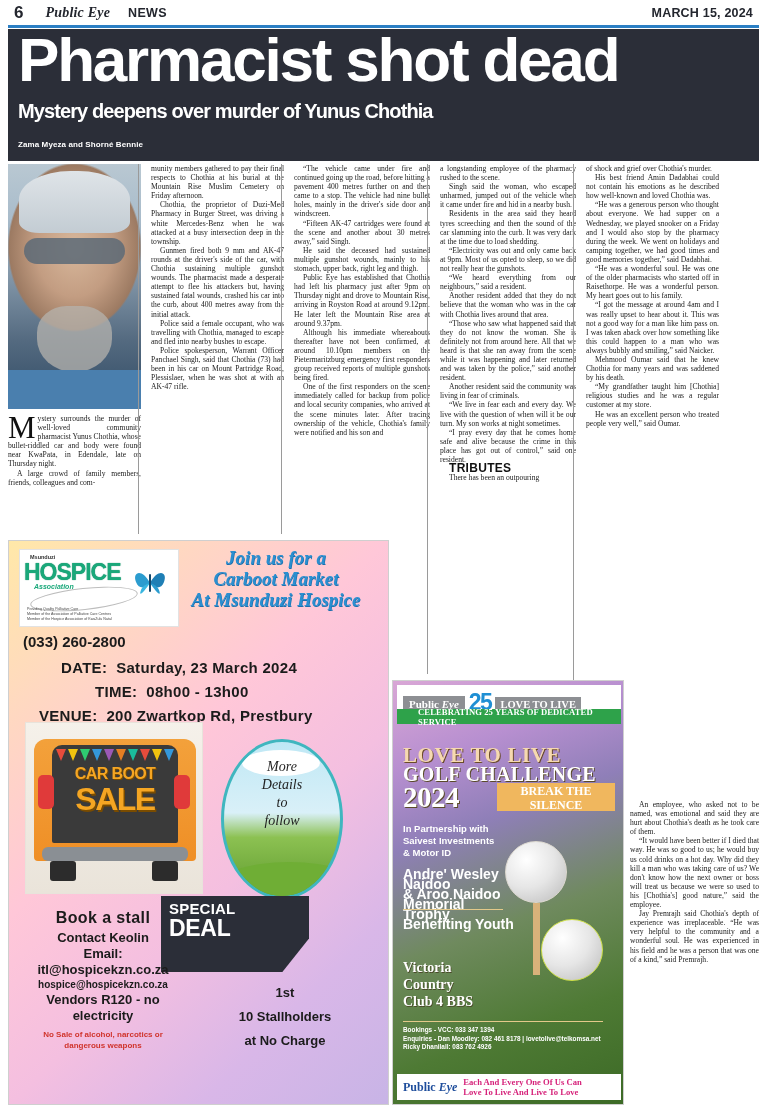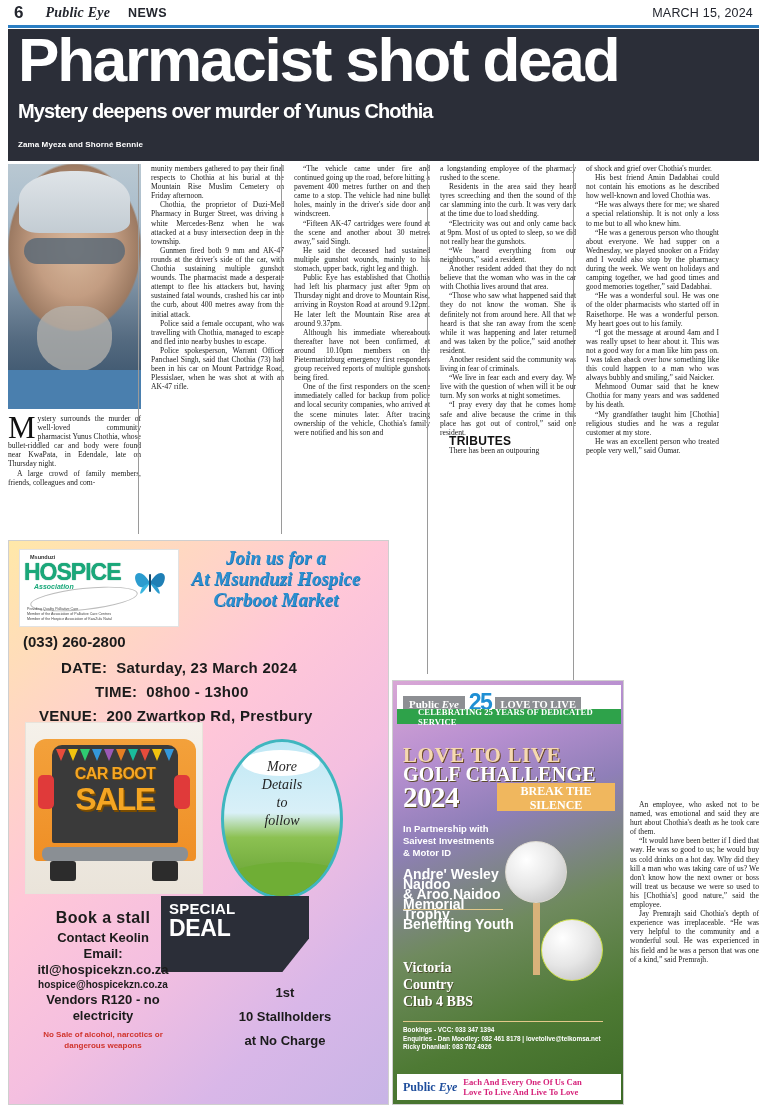--- a/index.html
+++ b/index.html
@@ -22,21 +22,21 @@
   }
   .mast-brand {
     font-family:"Liberation Serif", serif; font-style:italic; font-weight:bold;
     font-size:14px; color:#23262e; margin-right:18px; letter-spacing:.2px;
   }
   .mast-section {
     font-family:"Liberation Sans", sans-serif; font-weight:bold;
     font-size:12.5px; color:#23262e; letter-spacing:.3px;
   }
   .mast-date {
-    margin-left:auto; font-family:"Liberation Sans", sans-serif; font-weight:normal;
+    margin-left:auto; font-family:"Liberation Sans", sans-serif; font-weight:bold;
     font-size:12.5px; color:#23262e; letter-spacing:.2px;
   }
   .mast-rule { position:absolute; left:8px; top:25px; width:751px; height:2.5px; background:#2b7fc4; }
 
   
   .headline-block {
     position:absolute; left:8px; top:29px; width:751px; height:132px;
     background:#2b2e38; color:#ffffff; padding:2px 19px 0 10px;
   }
   .headline {
@@ -393,36 +393,36 @@
       <p>“The vehicle came under fire and continued going up the road, before hitting a pavement 400 metres further on and then came to a stop. The vehicle had nine bullet holes, mainly in the driver's side door and windscreen.</p>
       <p>“Fifteen AK-47 cartridges were found at the scene and another about 30 metres away,” said Singh.</p>
       <p>He said the deceased had sustained multiple gunshot wounds, mainly to his stomach, upper back, right leg and thigh.</p>
       <p>Public Eye has established that Chothia had left his pharmacy just after 9pm on Thursday night and drove to Mountain Rise, arriving in Royston Road at around 9.12pm. He later left the Mountain Rise area at around 9.37pm.</p>
       <p>Although his immediate whereabouts thereafter have not been confirmed, at around 10.10pm members on the Pietermaritzburg emergency first responders group received reports of multiple gunshots being fired.</p>
       <p>One of the first responders on the scene immediately called for backup from police and local security companies, who arrived at the scene minutes later. After tracing ownership of the vehicle, Chothia's family were notified and his son and</p>
     </div>
 
     <div class="col col-4">
       <p class="noind">a longstanding employee of the pharmacy rushed to the scene.</p>
+      <p>Singh said the woman, who escaped unharmed, jumped out of the vehicle when it came under fire and hid in a nearby bush.</p>
       <p>Residents in the area said they heard tyres screeching and then the sound of the car slamming into the curb. It was very dark at the time due to load shedding.</p>
       <p>“Electricity was out and only came back at 9pm. Most of us opted to sleep, so we did not really hear the gunshots.</p>
       <p>“We heard everything from our neighbours,” said a resident.</p>
       <p>Another resident added that they do not believe that the woman who was in the car with Chothia lives around that area.</p>
       <p>“Those who saw what happened said that they do not know the woman. She is definitely not from around here. All that we heard is that she ran away from the scene while it was happening and later returned and was taken by the police,” said another resident.</p>
       <p>Another resident said the community was living in fear of criminals.</p>
       <p>“We live in fear each and every day. We live with the question of when will it be our turn. My son works at night sometimes.</p>
       <p>“I pray every day that he comes home safe and alive because the crime in this place has got out of control,” said one resident.</p>
       <p class="subsec">TRIBUTES</p>
       <p>There has been an outpouring</p>
     </div>
 
     <div class="col col-5">
       <p class="noind">of shock and grief over Chothia's murder.</p>
       <p>His best friend Amin Dadabhai could not contain his emotions as he described how well-known and loved Chothia was.</p>
-      <p>“He was always there for me; we shared a special relationship. It is not only a loss to me but to all who knew him.</p>
       <p>“He was a generous person who thought about everyone. We had supper on a Wednesday, we played snooker on a Friday and I would also stop by the pharmacy during the week. We went on holidays and camping together, we had good times and good memories together,” said Dadabhai.</p>
       <p>“He was a wonderful soul. He was one of the older pharmacists who started off in Raisethorpe. He was a wonderful person. My heart goes out to his family.</p>
       <p>“I got the message at around 4am  and I was really upset to hear about it. This was not a good way for a man like him pass on. I was taken aback over how something like this could happen to a man who was always bubbly and smiling,” said Naicker.</p>
       <p>Mehmood Oumar said that he knew Chothia for many years and was saddened by his death.</p>
       <p>“My grandfather taught him [Chothia] religious studies and he was a regular customer at my store.</p>
       <p>He was an excellent person who treated people very well,” said Oumar.</p>
     </div>
   </div>
 
   <div class="col" style="position:absolute; left:630px; top:800px; width:129px;">
@@ -451,22 +451,22 @@
         <path d="M20 17 C12 2, 2 6, 6 16 C9 24, 16 22, 20 17 Z" fill="#2b9ccf"></path>
         <path d="M20 17 C28 2, 38 6, 34 16 C31 24, 24 22, 20 17 Z" fill="#1f7fb5"></path>
         <path d="M20 17 C14 26, 8 32, 11 24 C13 19, 18 18, 20 17 Z" fill="#39b6e0"></path>
         <path d="M20 17 C26 26, 32 32, 29 24 C27 19, 22 18, 20 17 Z" fill="#2b9ccf"></path>
         <rect x="19" y="8" width="2" height="18" rx="1" fill="#14486b"></rect>
       </svg>
     </div>
 
     <div class="join-script">
       <div>Join us for a</div>
+      <div>Carboot Market</div>
       <div>At Msunduzi Hospice</div>
-      <div>Carboot Market</div>
     </div>
 
     <div class="hosp-phone">(033) 260-2800</div>
 
     <div class="dt-line dt-1">
       <span>DATE:</span>
       &nbsp;<span>Saturday, 23 March 2024</span>
     </div>
     <div class="dt-line dt-2">
       <span>TIME:</span>

